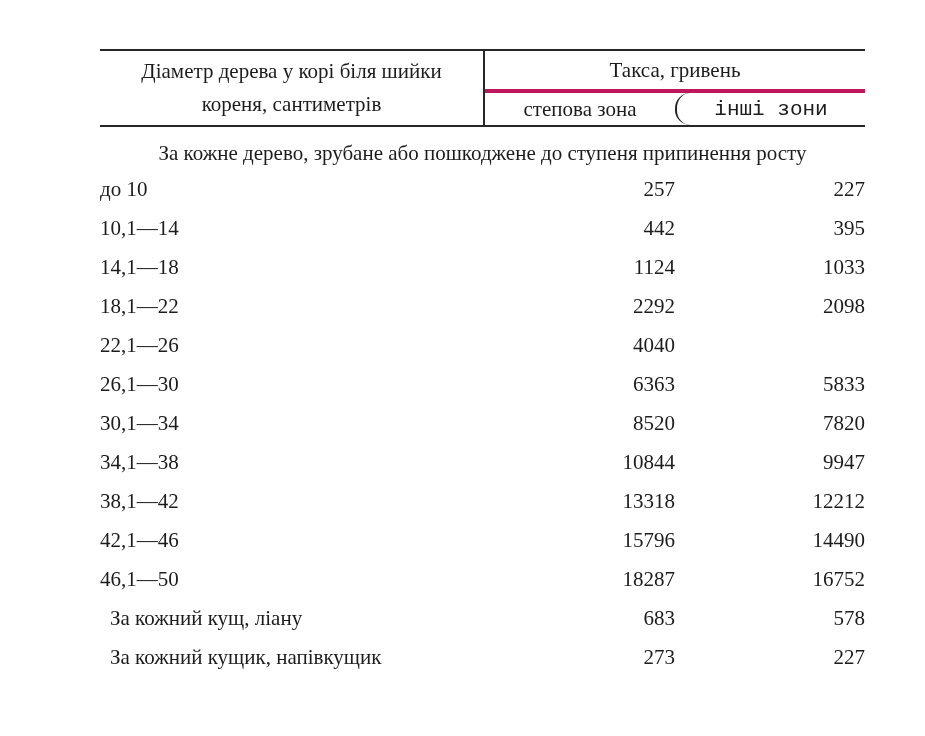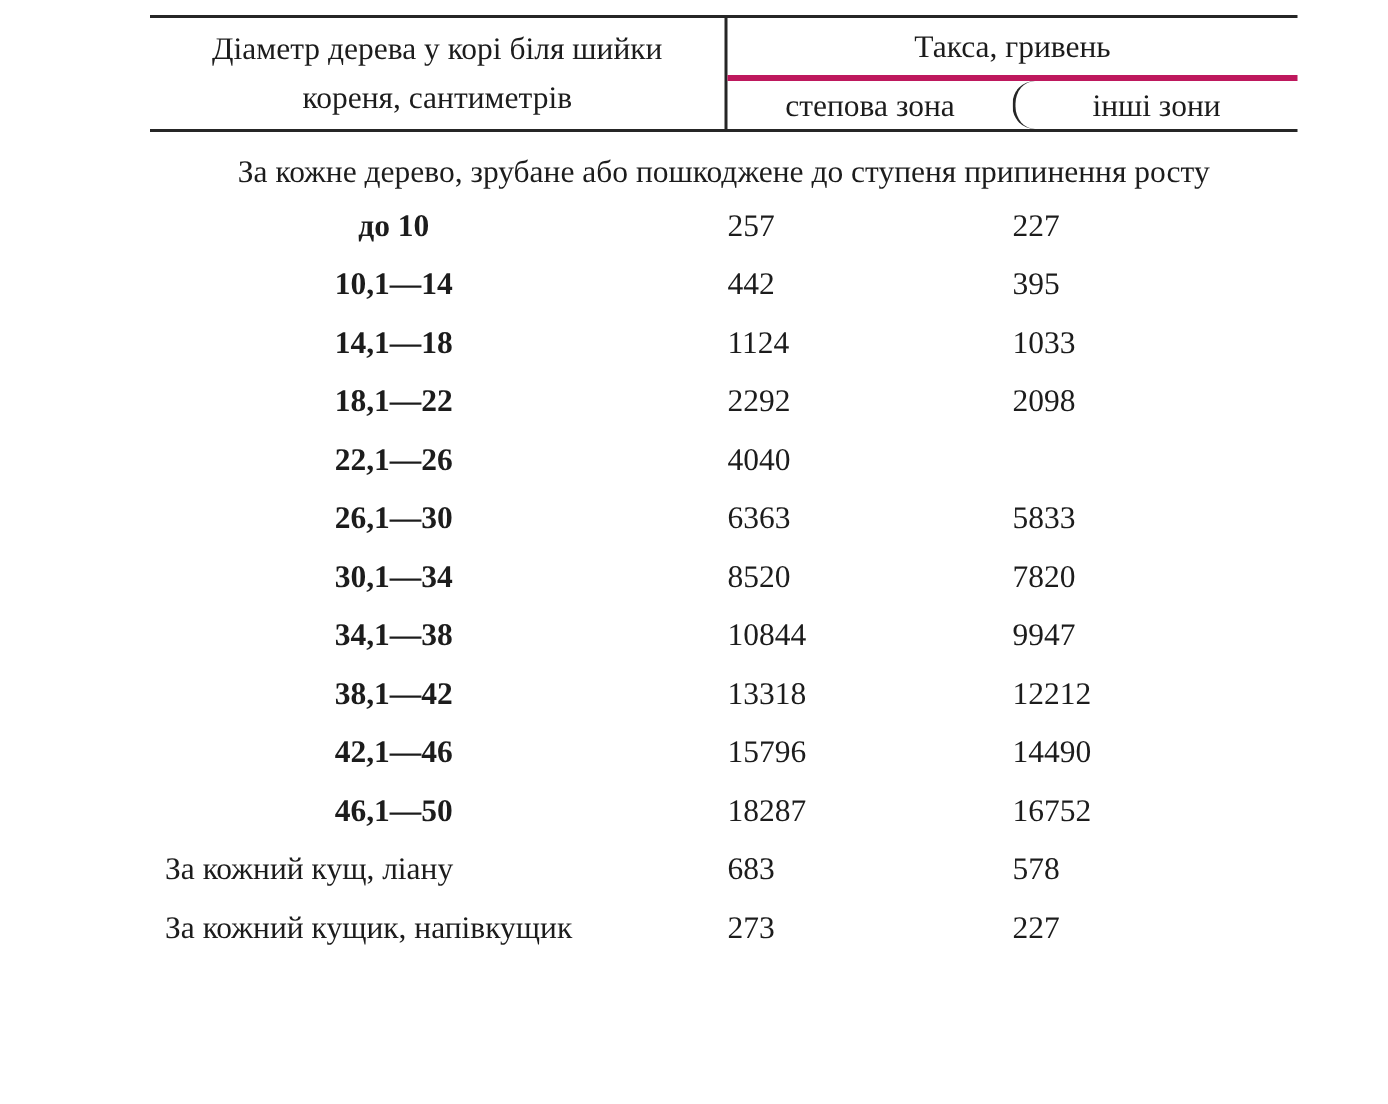--- a/index.html
+++ b/index.html
@@ -14,20 +14,21 @@
   .doc-table {
     position: absolute;
     left: 100px; top: 10px;
     width: 765px;
   }
   
   .thead {
     display: flex;
     border-top: 2px solid #262626;
     border-bottom: 2px solid #262626;
+    margin-top: 39px;
   }
   .th-diameter {
     width: 385px;
     border-right: 2px solid #262626;
     display: flex; align-items: center; justify-content: center;
     text-align: center;
     font-size: 21px; line-height: 33px;
     padding: 4px 28px;
   }
   .th-taxa { width: 380px; display: flex; flex-direction: column; }
@@ -37,35 +38,35 @@
     display: flex; align-items: center; justify-content: center;
     font-size: 21px;
   }
   .th-taxa-sub { flex: 1; display: flex; }
   .th-sub {
     width: 190px;
     display: flex; align-items: center; justify-content: center;
     font-size: 21px;
     border-radius: 15px;
   }
-  .th-sub + .th-sub { border-left: 2px solid #262626; }
+  .th-sub + .th-sub { border-left: 2px solid #262626; font-family: Liberation Mono, monospace; }
   
   .section-row {
     margin-top: 13px;
     text-align: center;
     font-size: 21px;
     line-height: 26px;
   }
   .tbody { margin-top: 3px; }
   .row { display: flex; align-items: flex-start; }
   .cell { font-size: 21px; line-height: 30px; padding: 4.5px 0; }
   .cell.label { width: 385px; }
-  .row.range .cell.label { text-align: center; padding-right: 60px; font-weight: bold; }
+  .row.range .cell.label { padding-right: 60px; }
   .row.description .cell.label { text-align: left; padding-left: 10px; padding-right: 30px; }
-  .cell.val { width: 190px; text-align: left; }
+  .cell.val { width: 190px; text-align: right; }
 </style>
 </head>
 <body>
 
 <div class="page">
   <div class="doc-table">
 
     <div class="thead">
       <div class="th-diameter">Діаметр дерева у корі біля шийки кореня, сантиметрів</div>
       <div class="th-taxa">

